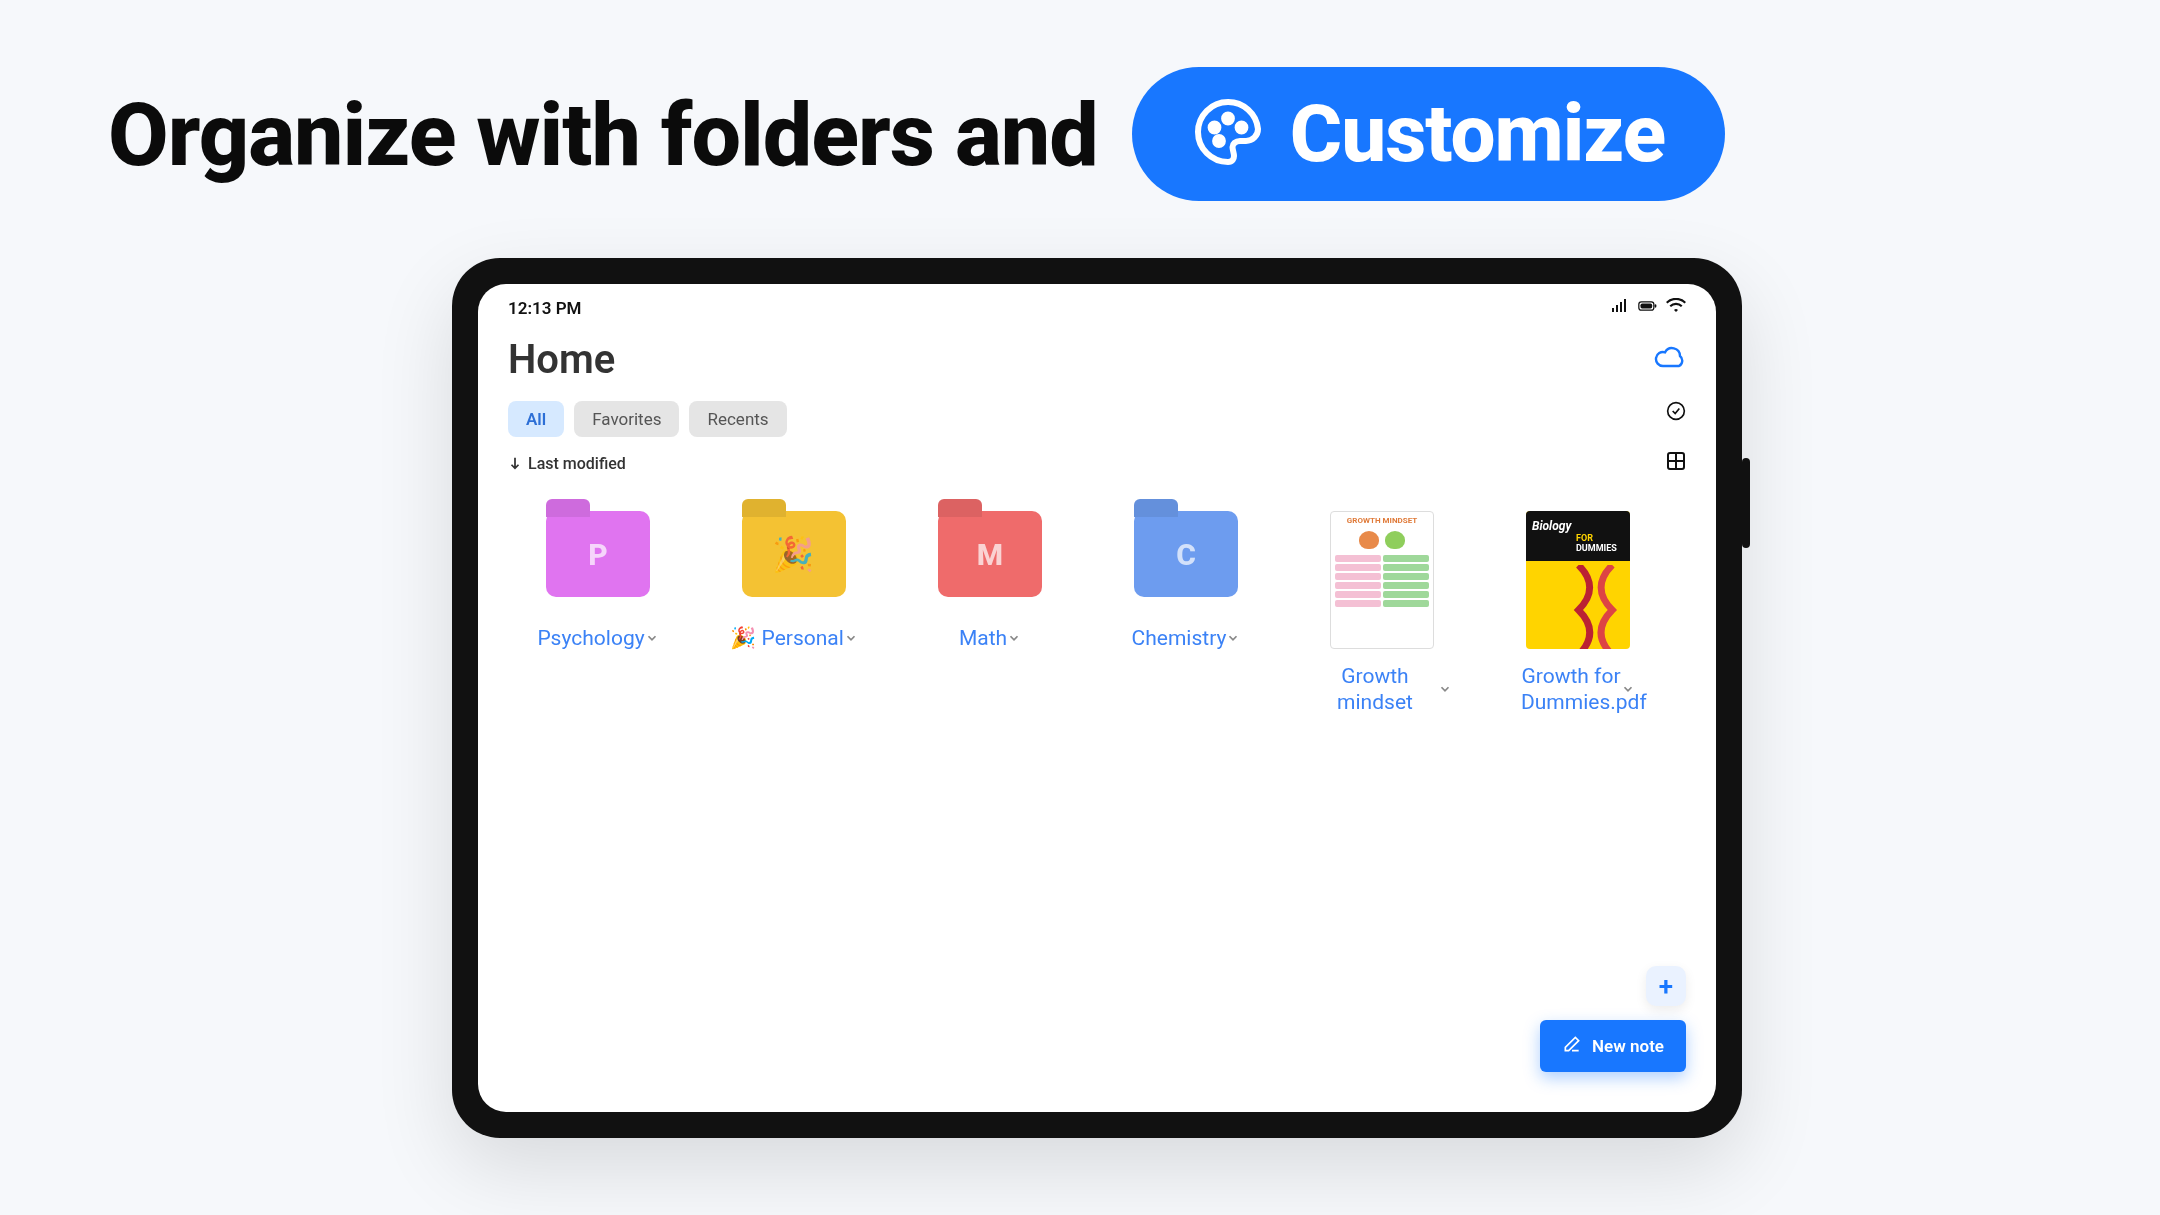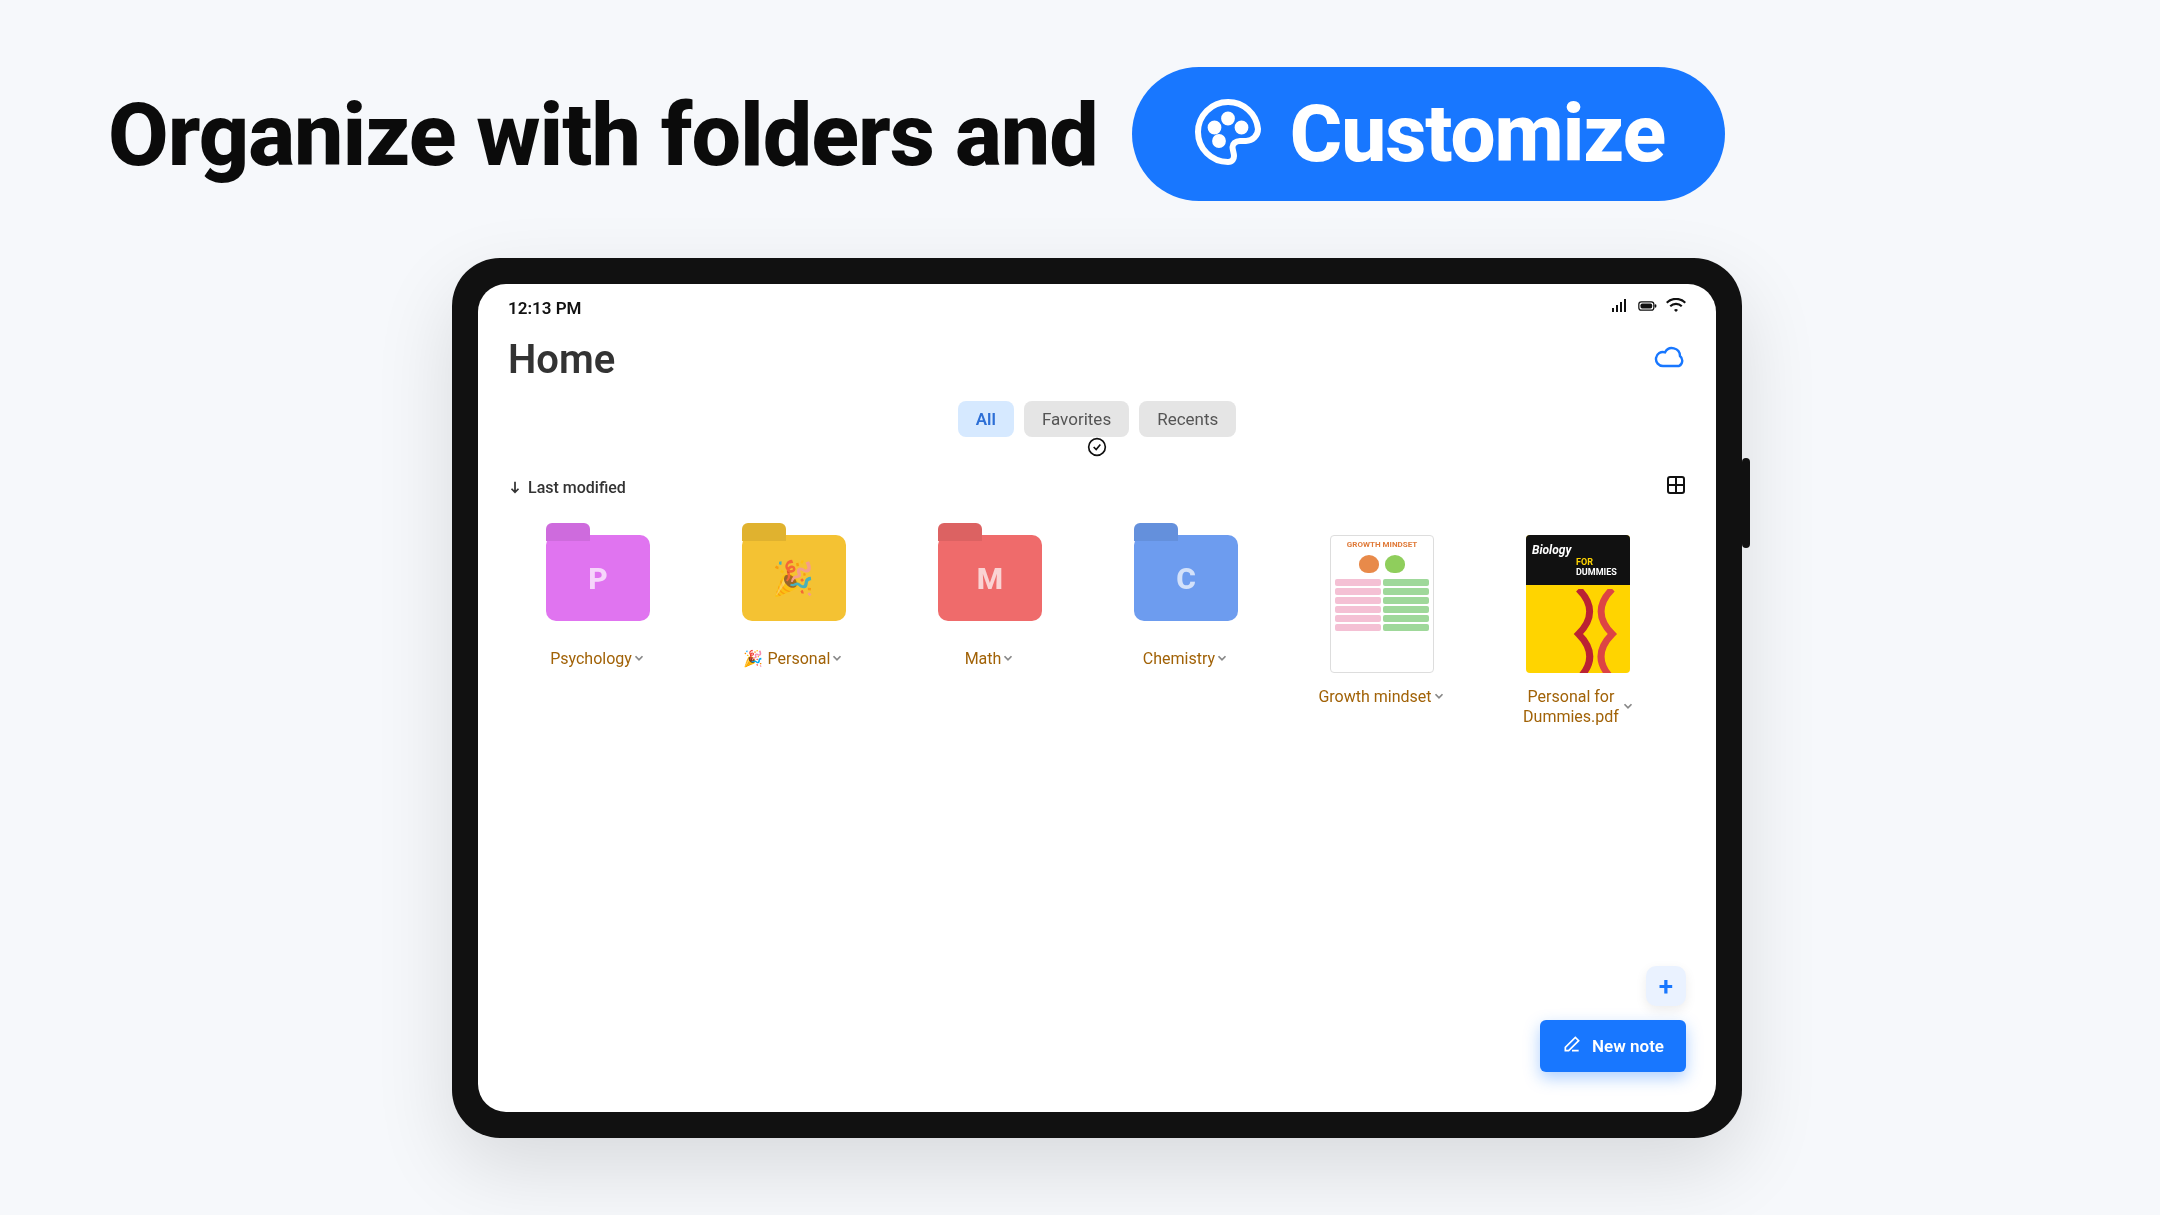--- a/index.html
+++ b/index.html
@@ -60,23 +60,22 @@
 .page-header {
   display:flex; justify-content:space-between; align-items:center;
   padding:12px 30px 0;
 }
 .page-title { font-size:40px; font-weight:600; color:#333; }
 .cloud-btn { color:#1877ff; }
 .cloud-btn svg{ width:32px; height:24px; }
 
 
 .filter-row {
-  display:flex; justify-content:space-between; align-items:center;
+  display:flex; justify-content:space-between; align-items:flex-start;
   padding:18px 30px 0;
-  flex-direction:column;
 }
 .tabs { display:flex; gap:10px; }
 .tab {
   padding:8px 18px; border-radius:8px;
   font-size:17px; color:#555; background:#e5e5e5;
   cursor:pointer;
 }
 .tab.active { background:#d6e9ff; color:#2d6fd6; font-weight:600; }
 .check-btn svg{ width:20px; height:20px; color:#111; }
 
@@ -128,21 +127,21 @@
   position:relative;overflow:hidden;color:#fff;
 }
 .book .bk-black{background:#111;padding:8px 6px;}
 .book .bk-title{font-size:12px;font-weight:700;font-style:italic;}
 .book .bk-sub{font-size:9px;font-weight:700;}
 .book .bk-sub span{color:#ffd400;padding-left:44px;}
 .book .dna{position:absolute;right:-6px;bottom:-6px;width:70px;height:90px;}
 
 .item-label{
   margin-top:28px; display:flex;align-items:center;
-  font-size:16px;color:#a16207;
+  font-size:21px;color:#3b82f6;
 }
 .item-label svg{width:14px;height:14px;color:#888;}
 .item-label.two-line{flex-direction:row;}
 .item-label .lbl-text{text-align:center;line-height:1.25;}
 
 
 .fab-plus{
   position:absolute; right:30px; bottom:106px;
   width:40px;height:40px;border-radius:10px;background:#eaf2ff;color:#1877ff;
   display:flex;align-items:center;justify-content:center;font-size:26px;font-weight:600;
@@ -317,21 +316,21 @@
           <div class="bk-black">
             <div class="bk-title">Biology</div>
             <div class="bk-sub"><span>FOR</span> <span style="color:#fff">DUMMIES</span></div>
           </div>
           <svg class="dna" viewBox="0 0 60 80">
               <path d="M10 0 Q30 20 10 40 Q30 60 10 80" stroke="#b23" stroke-width="6" fill="none"></path>
               <path d="M40 0 Q20 20 40 40 Q20 60 40 80" stroke="#d44" stroke-width="6" fill="none"></path>
             </svg>
         </div>
         <div class="item-label two-line" style="margin-top:14px">
-          <span class="lbl-text" style="max-width:100px">Personal for Dummies.pdf</span>
+          <span class="lbl-text" style="max-width:100px">Growth for Dummies.pdf</span>
           <span><svg viewBox="0 0 16 16" stroke="currentColor" stroke-width="2" fill="none">
                 <path d="M4 6l4 4 4-4"></path>
               </svg></span>
         </div>
       </div>
 
     </div>
 
     <div class="fab-plus">+</div>
     <div class="new-note">

